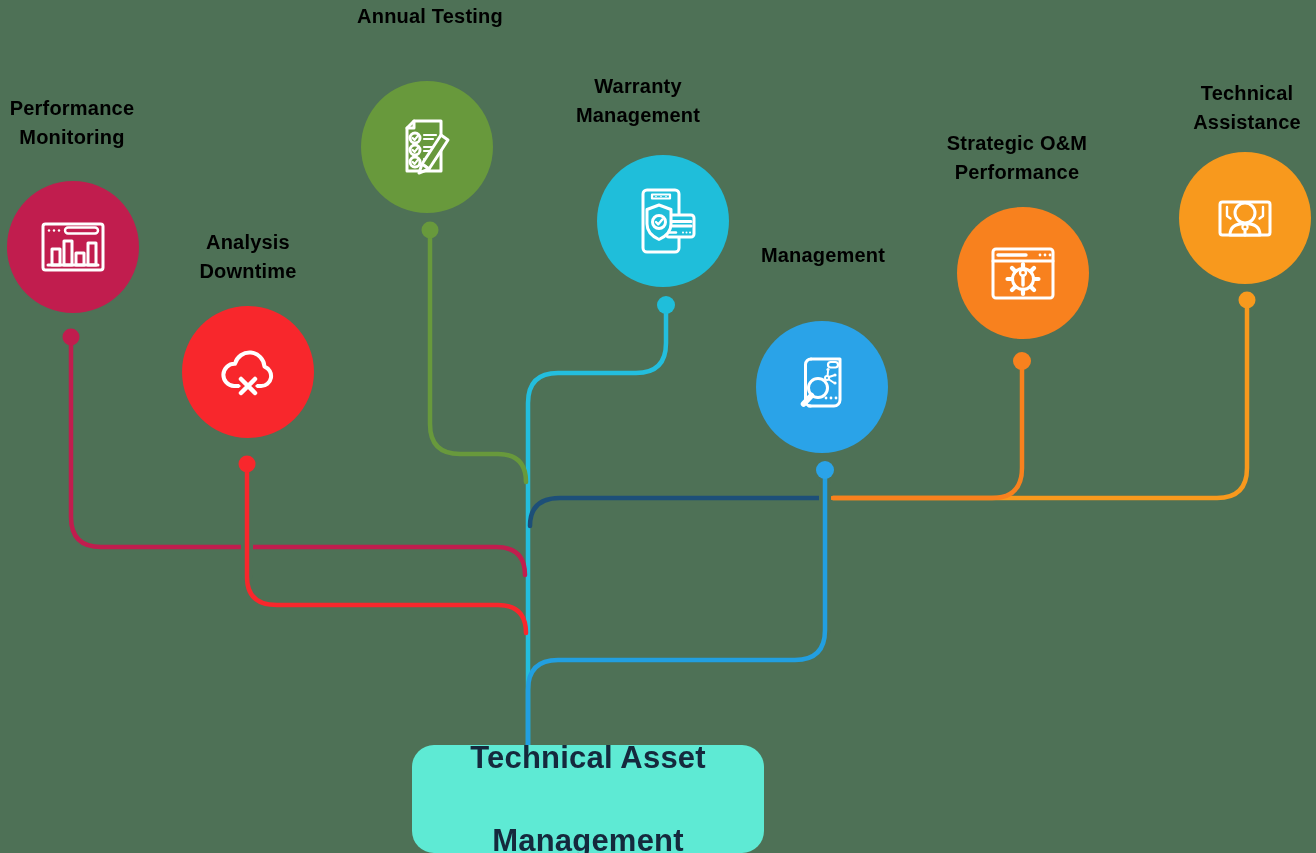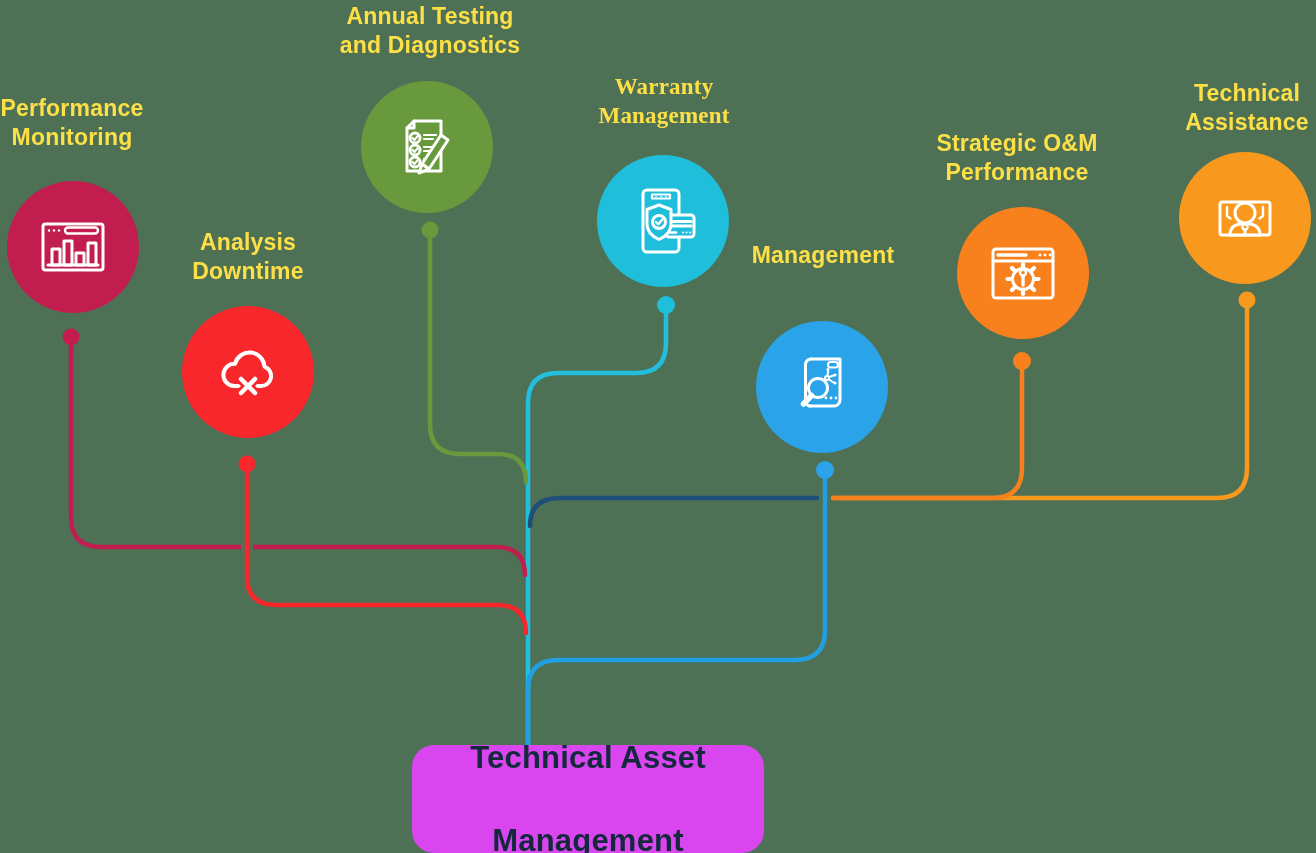--- a/index.html
+++ b/index.html
@@ -6,22 +6,22 @@
   body{
     width:1316px;height:853px;position:relative;overflow:hidden;
     font-family:"Liberation Sans","DejaVu Sans",sans-serif;
   }
   svg#connectors{position:absolute;left:0;top:0;}
   .node-circle{
     position:absolute;width:132px;height:132px;border-radius:50%;
     display:flex;align-items:center;justify-content:center;z-index:3;
   }
   .node-label{
-    position:absolute;width:244px;text-align:center;color:#fde047;
-    font-weight:700;font-size:23px;line-height:29px;letter-spacing:.2px;z-index:4;
+    position:absolute;width:244px;text-align:center;color:#000000;
+    font-weight:700;font-size:20px;line-height:29px;letter-spacing:.2px;z-index:4;
   }
   .node-label span{display:block;}
   .title-box{
     position:absolute;left:412px;top:745px;width:352px;height:108px;
     border-radius:22px;display:flex;flex-direction:column;align-items:center;
     justify-content:center;z-index:5;
   }
   .title-box span{
     display:block;font-weight:700;font-size:31px;line-height:39px;
     text-align:center;letter-spacing:.2px;
@@ -101,42 +101,41 @@
       <path d="M24.7 42 l1.9 1.9 l3.2 -4" stroke-width="2.2"></path>
     <circle cx="27" cy="54" r="5"></circle>
       <path d="M24.7 54 l1.9 1.9 l3.2 -4" stroke-width="2.2"></path>
     <path d="M36 27 H48 M36 31 H45 M36 39 H48 M36 43 H45 M36 51 H48 M36 55 H45" stroke-width="2.2"></path>
     <path d="M34 56 L53 27 L60 32 L41 61 Z" fill="#68993c"></path>
     <path d="M34 56 L31 65 L41 61 Z" fill="#68993c"></path>
   </svg>
 </div>
 <div class="node-label" style="left:308px;top:2px;">
   <span>Annual Testing</span>
-  <span>and Diagnostics</span>
 </div>
 
 <div class="node-circle" style="left: 597px; top: 155px; background-color: rgb(31, 190, 218);">
   <svg class="icon" width="78" height="78" viewBox="0 0 78 78" fill="none" stroke="#ffffff" stroke-width="3" stroke-linecap="round" stroke-linejoin="round">
     <rect x="19" y="8" width="36" height="62" rx="4"></rect>
     <path d="M28 12.5 h18 v4 h-18 Z" stroke-width="2.2"></path>
     <circle cx="32" cy="14.5" r="0.8" fill="#ffffff" stroke="none"></circle>
     <circle cx="37" cy="14.5" r="0.8" fill="#ffffff" stroke="none"></circle>
     <circle cx="42" cy="14.5" r="0.8" fill="#ffffff" stroke="none"></circle>
     <rect x="42" y="33" width="28" height="22" rx="3" fill="#1fbeda"></rect>
     <path d="M45 39.5 H67 M45 44 H67" stroke-width="3"></path>
     <path d="M45 50.5 H52" stroke-width="2.4"></path>
     <circle cx="59" cy="50.5" r="1" fill="#ffffff" stroke="none"></circle>
     <circle cx="62.5" cy="50.5" r="1" fill="#ffffff" stroke="none"></circle>
     <circle cx="66" cy="50.5" r="1" fill="#ffffff" stroke="none"></circle>
     <path d="M35 23 L47 27.5 V42 Q47 52 35 57.5 Q23 52 23 42 V27.5 Z" fill="#1fbeda"></path>
     <circle cx="35" cy="40" r="6.5"></circle>
     <path d="M32 40 l2.3 2.3 l4 -4.8" stroke-width="2.4"></path>
   </svg>
 </div>
-<div class="node-label" style="left:542px;top:72px;font-family:Liberation Serif, serif;">
+<div class="node-label" style="left:516px;top:72px;">
   <span>Warranty</span>
   <span>Management</span>
 </div>
 
 <div class="node-circle" style="left: 756px; top: 321px; background-color: rgb(42, 163, 232);">
   <svg class="icon" width="78" height="78" viewBox="0 0 78 78" fill="none" stroke="#ffffff" stroke-width="3" stroke-linecap="round" stroke-linejoin="round">
     <path d="M28 11 H57 V52 a6 6 0 0 1 -6 6 H26"></path>
     <path d="M28 11 a5.5 5.5 0 0 0 -5.5 5.5 V53"></path>
     <path d="M22.5 53 a5 5 0 0 0 5 5"></path>
     <rect x="45" y="14" width="10" height="5.5" rx="2.7" stroke-width="2.2"></rect>
@@ -184,16 +183,16 @@
     <circle cx="39" cy="34" r="10" fill="#f8991d"></circle>
     <circle cx="39" cy="48" r="2.6" stroke-width="2.2"></circle>
     <path d="M39 50.5 V56" stroke-width="3"></path>
   </svg>
 </div>
 <div class="node-label" style="left:1125px;top:79px;">
   <span>Technical</span>
   <span>Assistance</span>
 </div>
 
-<div class="title-box" style="background-color: #d946ef; gap: 44px;">
+<div class="title-box" style="background-color: #5eead4; gap: 44px;">
   <span style="color: rgb(21, 41, 61);">Technical Asset</span>
   <span style="color: rgb(21, 41, 61);">Management</span>
 </div>
 
 </body></html>

